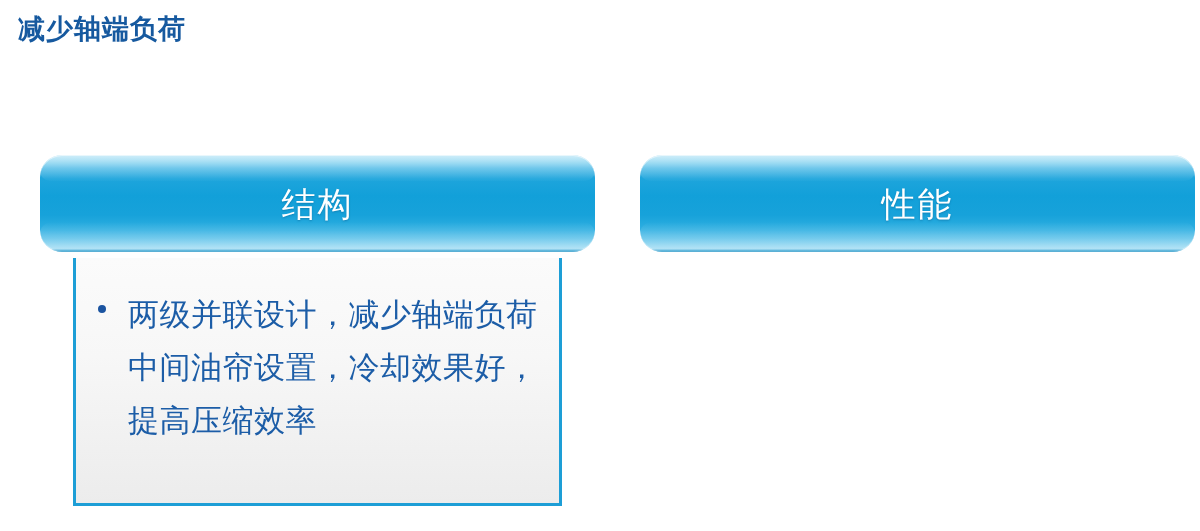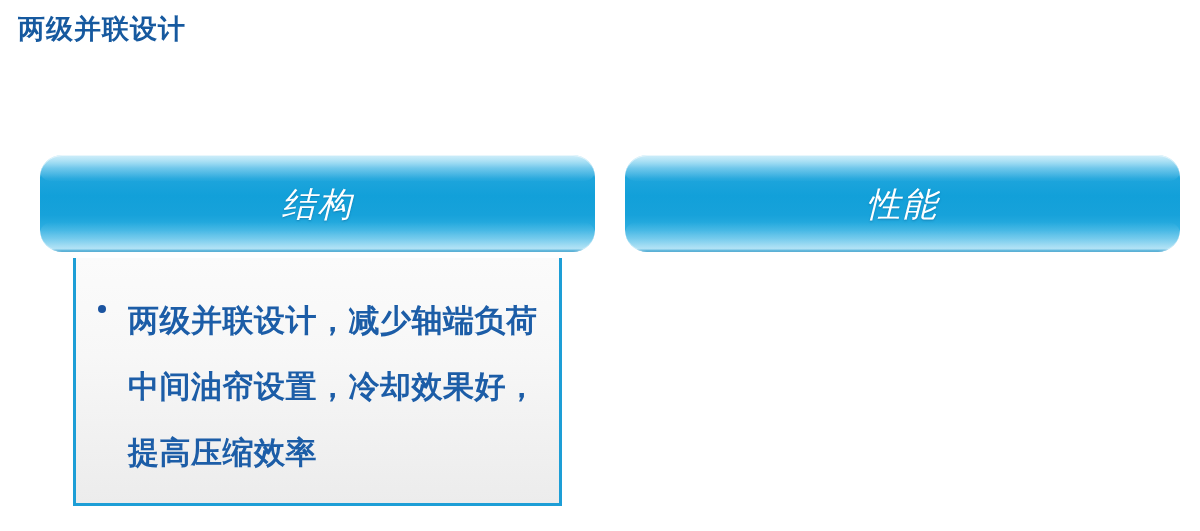--- a/index.html
+++ b/index.html
@@ -29,21 +29,21 @@
     white-space: nowrap;
     line-height: 34px;
   }
 
   
   .card {
     position: absolute;
     top: 155px;
   }
   .card--structure { left: 40px;  width: 555px; }
-  .card--performance { left: 625px; width: 555px; }
+  .card--performance { left: 640px; width: 555px; }
 
   
   .card-header {
     position: relative;
     height: 97px;
     border-radius: 22px;
     background:
       linear-gradient(to bottom,
         #8fd6f2 0%,
         #6ecbee 6%,
@@ -91,21 +91,20 @@
     pointer-events: none;
   }
   .card-header-label {
     position: relative;
     z-index: 2;
     color: #ffffff;
     font-size: 34px;
     line-height: 40px;
     letter-spacing: 2px;
     text-shadow: 0 1px 2px rgba(0,70,115,0.35);
-    font-style: italic;
   }
 
   
   .card-body {
     position: relative;
     margin: 6px auto 0;
     width: 489px;
     height: 248px;
     box-sizing: border-box;
     border-left: 3px solid #1d9ed6;
@@ -130,31 +129,30 @@
   .bullet-dot {
     width: 8px;
     height: 8px;
     border-radius: 50%;
     background: #1b54a0;
   }
   .bullet-text {
     flex: 1 1 auto;
     color: #1c5da7;
     font-size: 31px;
-    line-height: 66px;
+    line-height: 53px;
     letter-spacing: 0.5px;
     padding-right: 18px;
     word-break: break-all;
-    font-weight: bold;
   }
 </style>
 </head>
 <body>
 
-<div class="slide-title">两级并联设计</div>
+<div class="slide-title">减少轴端负荷</div>
 
 <div class="card card--structure">
 
   <div class="card-header">
     <span class="card-header-label">结构</span>
   </div>
 
   <div class="card-body">
     <div class="bullet-row">
       <span class="bullet-marker">

